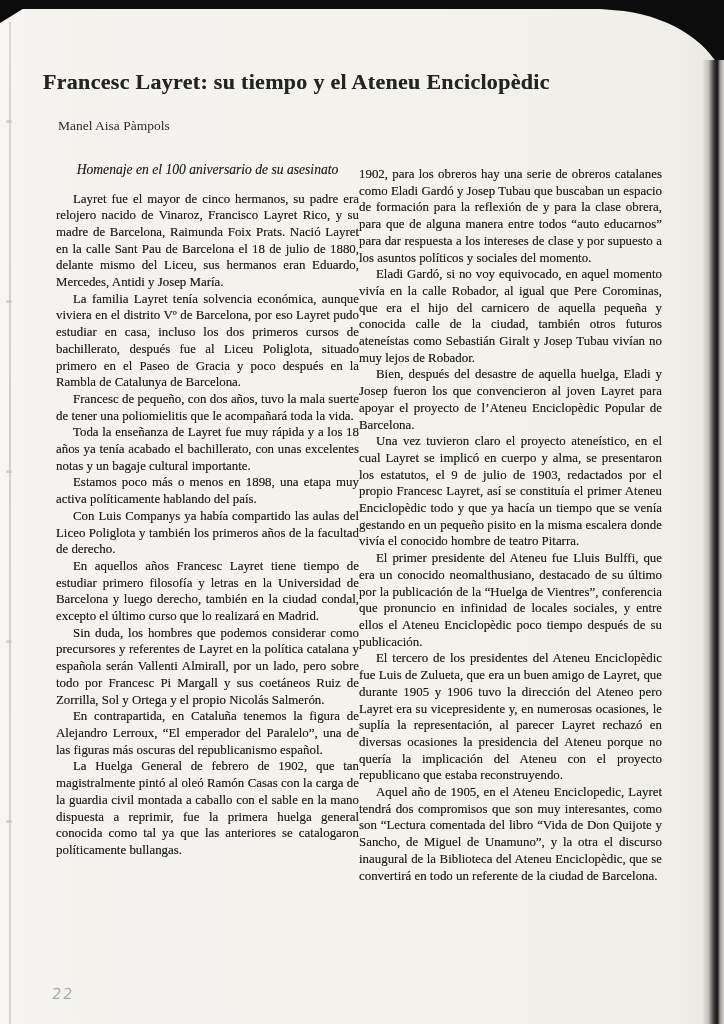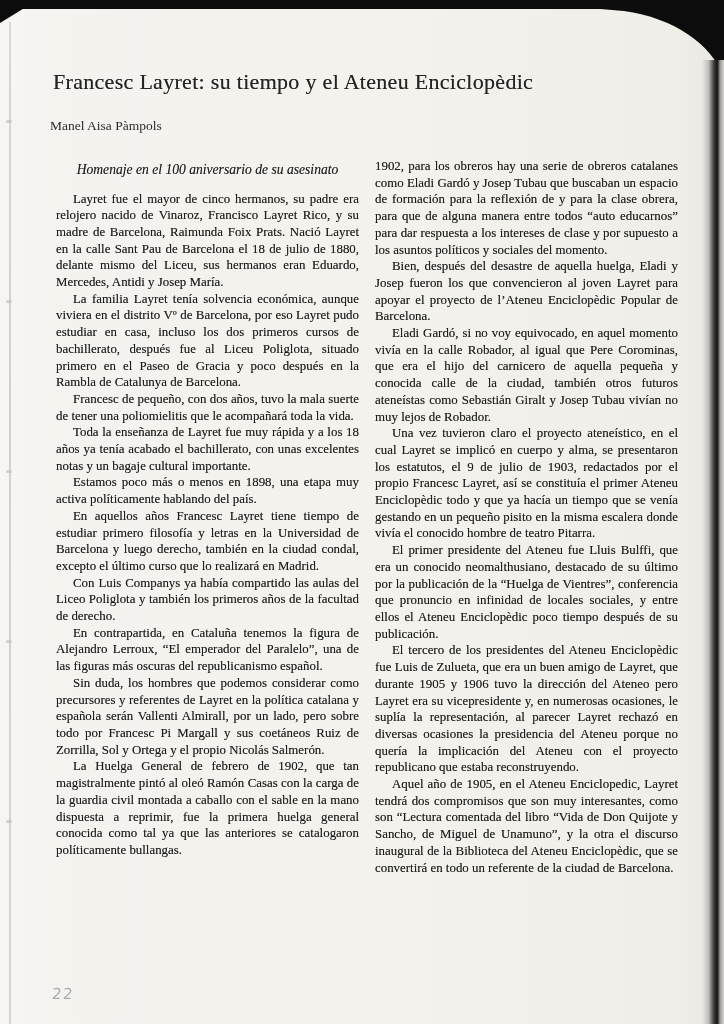--- a/index.html
+++ b/index.html
@@ -23,39 +23,39 @@
     position:absolute;top:60px;right:0;bottom:0;width:22px;
     background:linear-gradient(to right,rgba(0,0,0,0) 0%,rgba(60,58,55,.25) 30%,#3a3835 55%,#151413 70%,#9b9995 82%,#d9d8d4 100%);
   }
   .scan-left{
     position:absolute;top:22px;left:9px;bottom:0;width:2px;
     background:linear-gradient(#c8c7c3,#bdbcb8 40%,#c6c5c1);opacity:.65;
   }
   .scan-left-mark{position:absolute;left:6px;width:6px;height:3px;background:#c2c1bd;border-radius:2px;opacity:.7;}
 
   .title{
-    position:absolute;left:53px;top:54px;width:620px;
-    font-size:22px;font-weight:normal;letter-spacing:.3px;color:#242424;
+    position:absolute;left:43px;top:54px;width:620px;
+    font-size:22px;font-weight:bold;letter-spacing:.3px;color:#242424;
     text-shadow:0 0 .4px rgba(20,20,20,.55);
   }
   .author{
-    position:absolute;left:50px;top:118px;
+    position:absolute;left:58px;top:118px;
     font-size:13.5px;color:#2b2b2b;
   }
   .columns{
     position:absolute;left:56px;top:158px;width:622px;
-    display:flex;gap:16px;
+    display:flex;
   }
   .col{
     width:303px;
     font-size:12.9px;line-height:16.7px;text-align:justify;color:#1d1d1d;
     text-shadow:0 0 .35px rgba(25,25,25,.5);
   }
   .col p{margin:0;text-indent:17px;}
-  .col p.noindent{text-indent:0;}
+  .col p.noindent{text-indent:0;margin-top:8px;}
   .col p.fill{text-align-last:justify;}
   .epigraph{
     text-align:center;font-style:italic;font-size:13.6px;line-height:19.5px;
     margin:2px 0 11px 0;color:#222;
   }
   .pagenum{
     position:absolute;left:52px;top:985px;
     font-family:"DejaVu Sans", sans-serif;font-size:15px;letter-spacing:1.5px;
     color:#a9adae;transform:skewX(-6deg);
   }
@@ -71,30 +71,30 @@
   <div class="columns">
     <div class="col">
       <div class="epigraph">
         <div>Homenaje en el 100 aniversario de su asesinato</div>
       </div>
       <p>Layret fue el mayor de cinco hermanos, su padre era relojero nacido de Vinaroz, Francisco Layret Rico, y su madre de Barcelona, Raimunda Foix Prats. Nació Layret en la calle Sant Pau de Barcelona el 18 de julio de 1880, delante mismo del Liceu, sus hermanos eran Eduardo, Mercedes, Antidi y Josep María.</p>
       <p>La familia Layret tenía solvencia económica, aunque viviera en el distrito Vº de Barcelona, por eso Layret pudo estudiar en casa, incluso los dos primeros cursos de bachillerato, después fue al Liceu Poliglota, situado primero en el Paseo de Gracia y poco después en la Rambla de Catalunya de Barcelona.</p>
       <p>Francesc de pequeño, con dos años, tuvo la mala suerte de tener una poliomielitis que le acompañará toda la vida.</p>
       <p>Toda la enseñanza de Layret fue muy rápida y a los 18 años ya tenía acabado el bachillerato, con unas excelentes notas y un bagaje cultural importante.</p>
       <p>Estamos poco más o menos en 1898, una etapa muy activa políticamente hablando del país.</p>
+      <p>Con Luis Companys ya había compartido las aulas del Liceo Poliglota y también los primeros años de la facultad de derecho.</p>
       <p>En aquellos años Francesc Layret tiene tiempo de estudiar primero filosofía y letras en la Universidad de Barcelona y luego derecho, también en la ciudad condal, excepto el último curso que lo realizará en Madrid.</p>
-      <p>Con Luis Companys ya había compartido las aulas del Liceo Poliglota y también los primeros años de la facultad de derecho.</p>
+      <p>Sin duda, los hombres que podemos considerar como precursores y referentes de Layret en la política catalana y española serán Vallenti Almirall, por un lado, pero sobre todo por Francesc Pi Margall y sus coetáneos Ruiz de Zorrilla, Sol y Ortega y el propio Nicolás Salmerón.</p>
       <p>En contrapartida, en Cataluña tenemos la figura de Alejandro Lerroux, “El emperador del Paralelo”, una de las figuras más oscuras del republicanismo español.</p>
-      <p>Sin duda, los hombres que podemos considerar como precursores y referentes de Layret en la política catalana y española serán Vallenti Almirall, por un lado, pero sobre todo por Francesc Pi Margall y sus coetáneos Ruiz de Zorrilla, Sol y Ortega y el propio Nicolás Salmerón.</p>
       <p>La Huelga General de febrero de 1902, que tan magistralmente pintó al oleó Ramón Casas con la carga de la guardia civil montada a caballo con el sable en la mano dispuesta a reprimir, fue la primera huelga general conocida como tal ya que las anteriores se catalogaron políticamente bullangas.</p>
     </div>
     <div class="col">
       <p class="noindent">1902, para los obreros hay una serie de obreros catalanes como Eladi Gardó y Josep Tubau que buscaban un espacio de formación para la reflexión de y para la clase obrera, para que de alguna manera entre todos “auto educarnos” para dar respuesta a los intereses de clase y por supuesto a los asuntos políticos y sociales del momento.</p>
+      <p>Eladi Gardó, si no voy equivocado, en aquel momento vivía en la calle Robador, al igual que Pere Corominas, que era el hijo del carnicero de aquella pequeña y conocida calle de la ciudad, también otros futuros ateneístas como Sebastián Giralt y Josep Tubau vivían no muy lejos de Robador.</p>
       <p>Bien, después del desastre de aquella huelga, Eladi y Josep fueron los que convencieron al joven Layret para apoyar el proyecto de l’Ateneu Enciclopèdic Popular de Barcelona.</p>
-      <p>Eladi Gardó, si no voy equivocado, en aquel momento vivía en la calle Robador, al igual que Pere Corominas, que era el hijo del carnicero de aquella pequeña y conocida calle de la ciudad, también otros futuros ateneístas como Sebastián Giralt y Josep Tubau vivían no muy lejos de Robador.</p>
       <p>Una vez tuvieron claro el proyecto ateneístico, en el cual Layret se implicó en cuerpo y alma, se presentaron los estatutos, el 9 de julio de 1903, redactados por el propio Francesc Layret, así se constituía el primer Ateneu Enciclopèdic todo y que ya hacía un tiempo que se venía gestando en un pequeño pisito en la misma escalera donde vivía el conocido hombre de teatro Pitarra.</p>
       <p>El primer presidente del Ateneu fue Lluis Bulffi, que era un conocido neomalthusiano, destacado de su último por la publicación de la “Huelga de Vientres”, conferencia que pronuncio en infinidad de locales sociales, y entre ellos el Ateneu Enciclopèdic poco tiempo después de su publicación.</p>
       <p>El tercero de los presidentes del Ateneu Enciclopèdic fue Luis de Zulueta, que era un buen amigo de Layret, que durante 1905 y 1906 tuvo la dirección del Ateneo pero Layret era su vicepresidente y, en numerosas ocasiones, le suplía la representación, al parecer Layret rechazó en diversas ocasiones la presidencia del Ateneu porque no quería la implicación del Ateneu con el proyecto republicano que estaba reconstruyendo.</p>
       <p>Aquel año de 1905, en el Ateneu Enciclopedic, Layret tendrá dos compromisos que son muy interesantes, como son “Lectura comentada del libro “Vida de Don Quijote y Sancho, de Miguel de Unamuno”, y la otra el discurso inaugural de la Biblioteca del Ateneu Enciclopèdic, que se convertirá en todo un referente de la ciudad de Barcelona.</p>
     </div>
   </div>
 
   <div class="pagenum">22</div>
 
   <div class="scan-top"></div>

